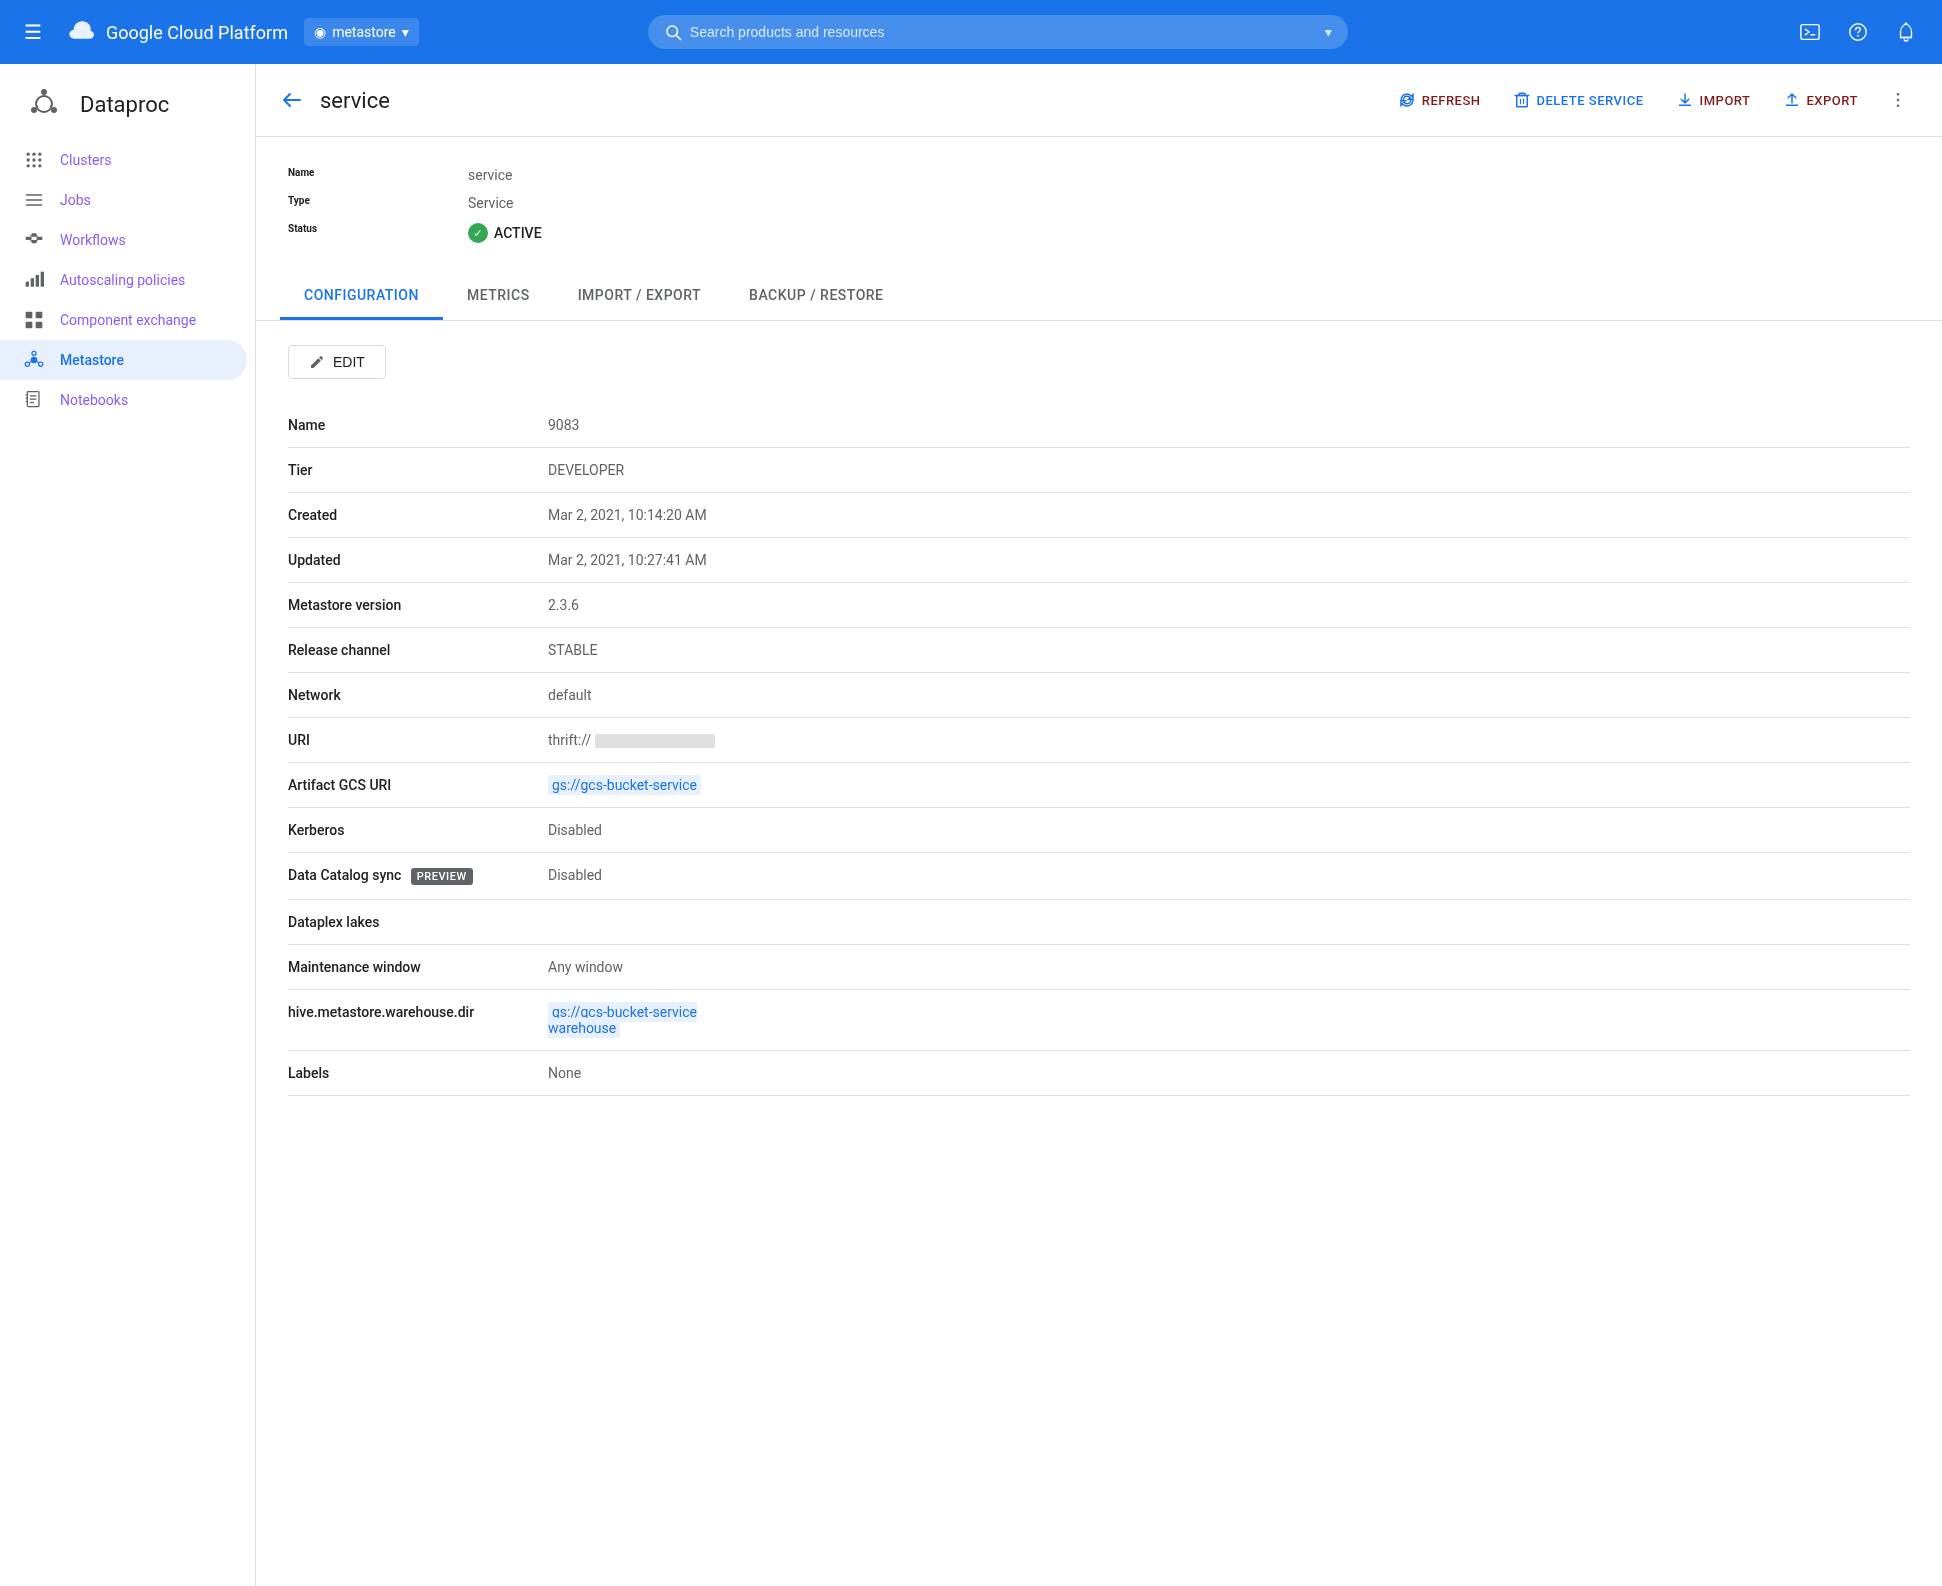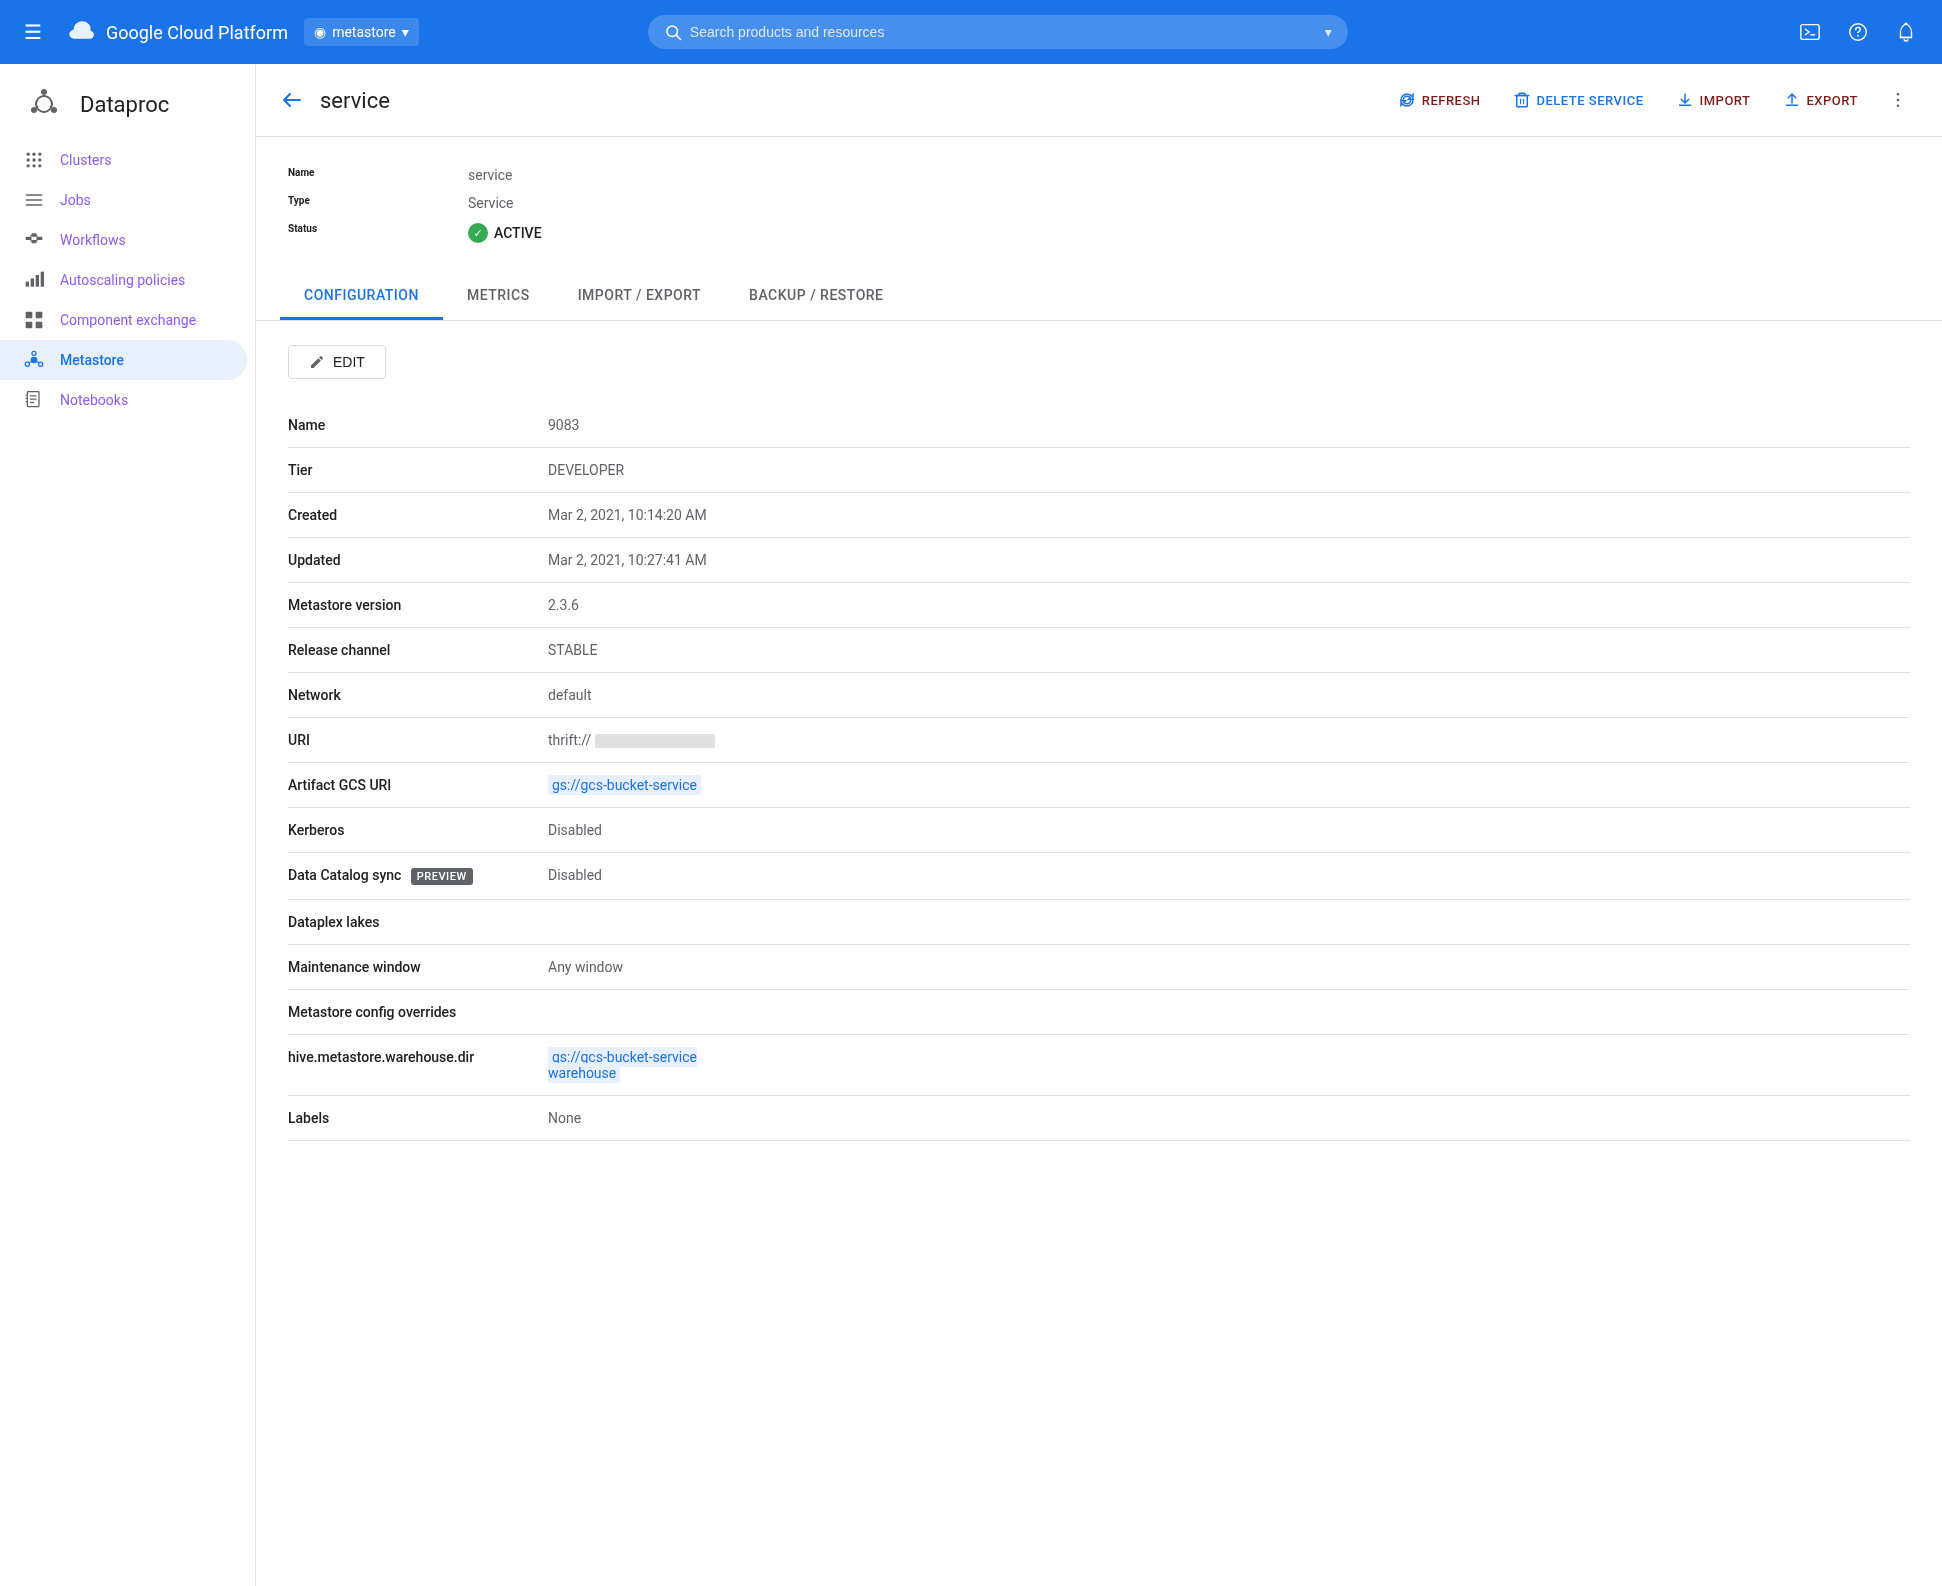--- a/index.html
+++ b/index.html
@@ -434,24 +434,20 @@
           </tr>
           <tr class="config-row">
             <td class="config-label">Dataplex lakes</td>
             <td class="config-value"></td>
           </tr>
           <tr class="config-row">
             <td class="config-label">Maintenance window</td>
             <td class="config-value">Any window</td>
           </tr>
           <tr class="config-row">
-            <td class="config-label">Metastore config overrides</td>
-            <td class="config-value"></td>
-          </tr>
-          <tr class="config-row">
             <td class="config-label indented-label">hive.metastore.warehouse.dir</td>
             <td class="config-value">
               <span class="link-highlight">
                 <a href="#">gs://gcs-bucket-service<br>warehouse</a>
               </span>
             </td>
           </tr>
           <tr class="config-row">
             <td class="config-label">Labels</td>
             <td class="config-value">None</td>

